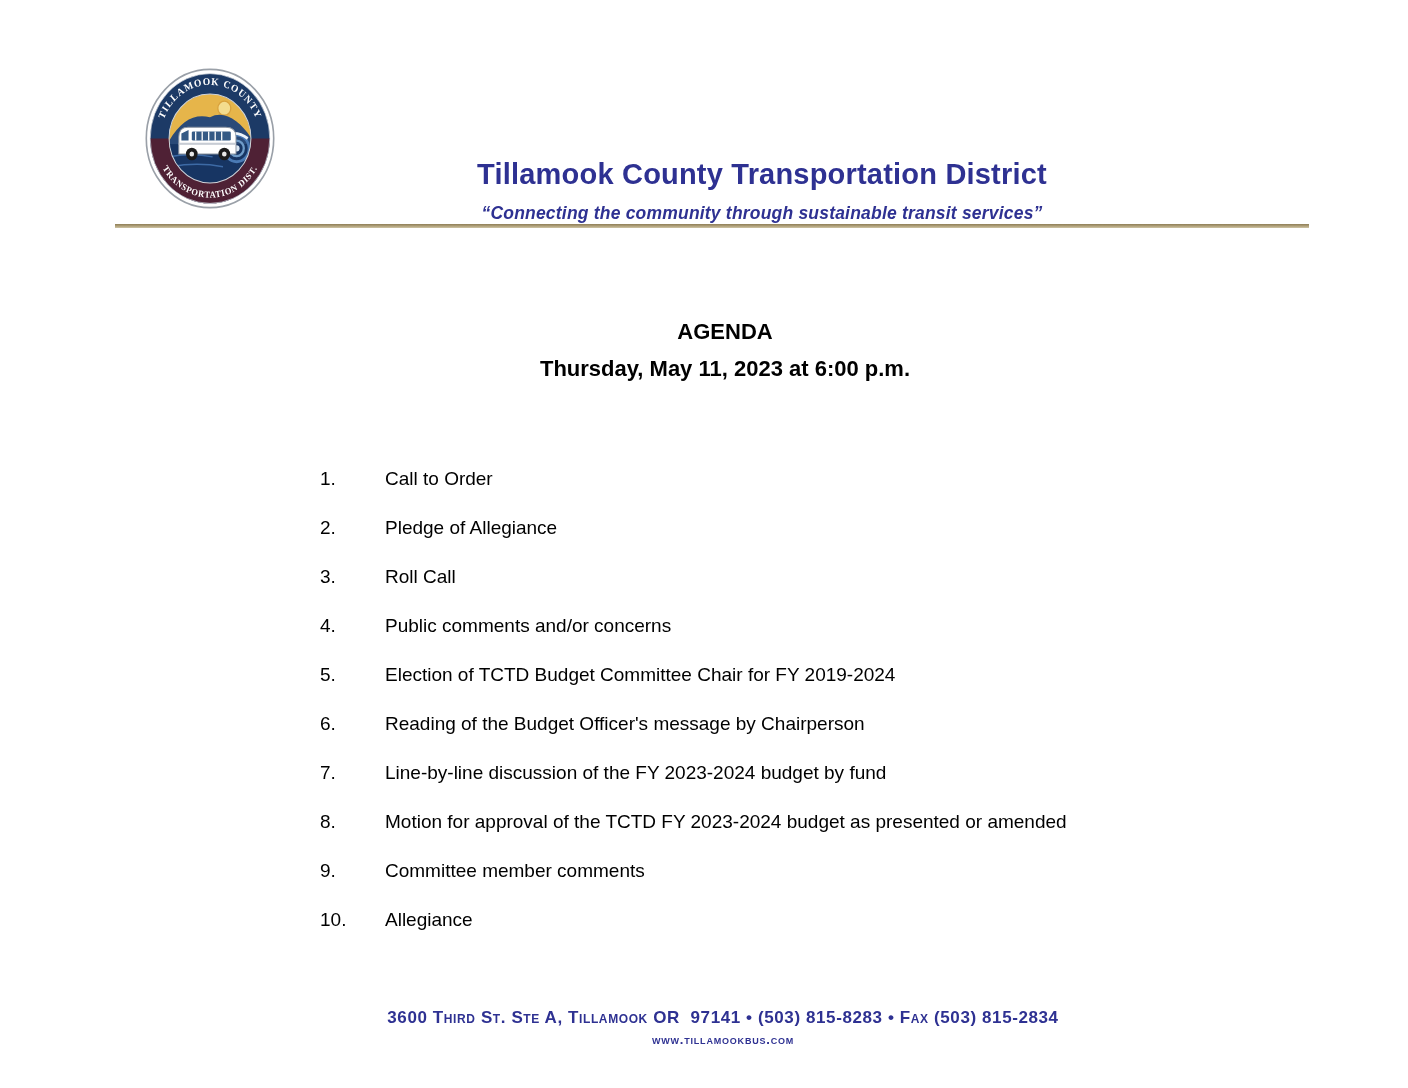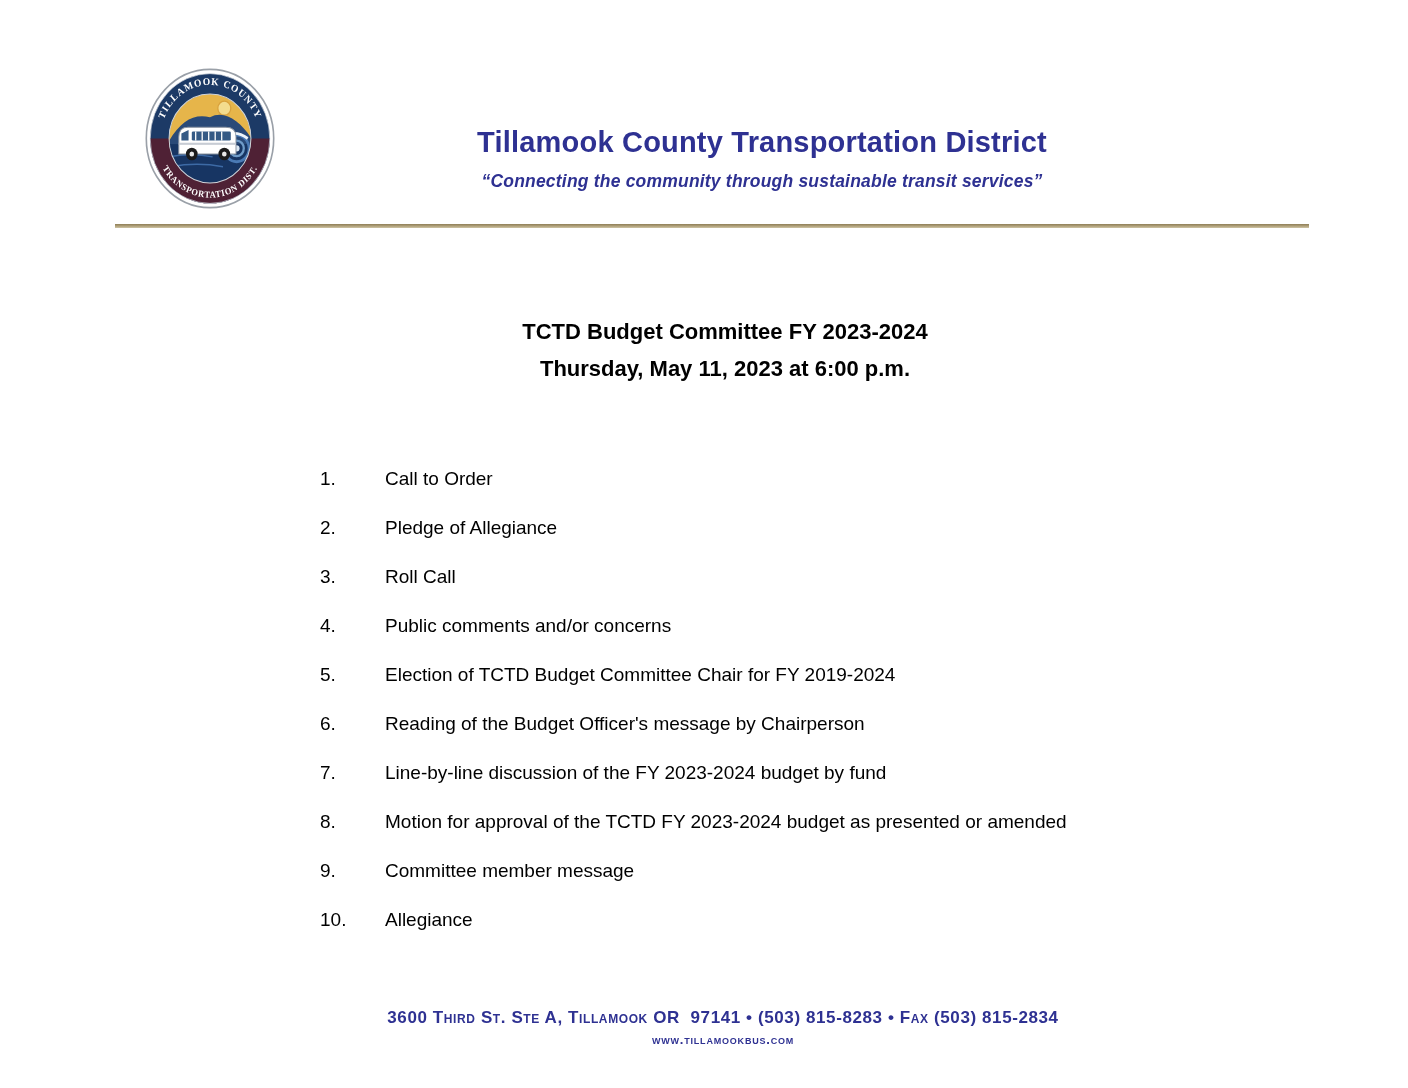--- a/index.html
+++ b/index.html
@@ -16,21 +16,21 @@
   .logo {
     position:absolute; left:145px; top:68px;
     width:130px; height:141px;
   }
   .header-text {
     position:absolute; top:127px; left:200px; width:1124px;
     text-align:center;
   }
   .org-title {
     font-size:29px; font-weight:bold; color:#2e3192;
-    letter-spacing:0.2px; line-height:1.1;
+    letter-spacing:0.2px; line-height:1.1;margin-top:32px;
   }
   .tagline {
     margin-top:12px;
     font-size:17.5px; font-weight:bold; font-style:italic;
     color:#2e3192; letter-spacing:0.2px;
   }
   .divider {
     position:absolute; top:224px; left:115px; width:1194px; height:4px;
     background:linear-gradient(to bottom, #8f7f58 0%, #ab9b74 45%, #cfc5a6 100%);
   }
@@ -132,21 +132,21 @@
   </div>
 
   <div class="header-text">
     <div class="org-title">Tillamook County Transportation District</div>
     <div class="tagline">“Connecting the community through sustainable transit services”</div>
   </div>
 
   <div class="divider"></div>
 
   <div class="meeting-heading">
-    <div>TCTD Budget Committee FY 2023-2024</div>
+    <div>AGENDA</div>
     <div>Thursday, May 11, 2023 at 6:00 p.m.</div>
   </div>
 
   <div class="agenda-list">
     <div class="agenda-item">
       <span class="num">1.</span>
       <span class="text">Call to Order</span>
     </div>
     <div class="agenda-item">
       <span class="num">2.</span>
@@ -171,21 +171,21 @@
     <div class="agenda-item">
       <span class="num">7.</span>
       <span class="text">Line-by-line discussion of the FY 2023-2024 budget by fund</span>
     </div>
     <div class="agenda-item">
       <span class="num">8.</span>
       <span class="text">Motion for approval of the TCTD FY 2023-2024 budget as presented or amended</span>
     </div>
     <div class="agenda-item">
       <span class="num">9.</span>
-      <span class="text">Committee member message</span>
+      <span class="text">Committee member comments</span>
     </div>
     <div class="agenda-item">
       <span class="num">10.</span>
       <span class="text">Allegiance</span>
     </div>
   </div>
 
   <div class="footer">
     <div class="footer-address">3600 Third St. Ste A, Tillamook OR&nbsp; 97141 • (503) 815-8283 • Fax (503) 815-2834</div>
     <div class="footer-website">www.tillamookbus.com</div>

